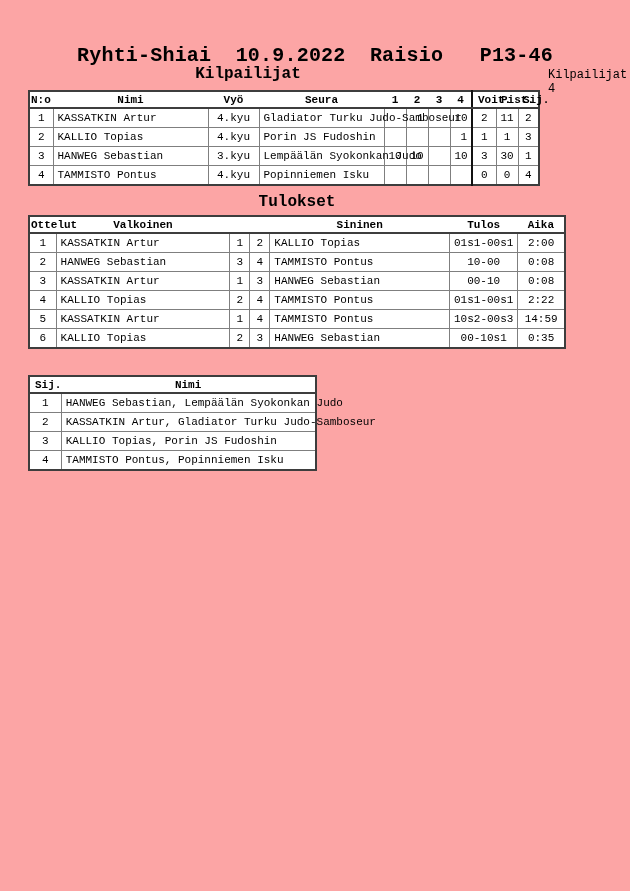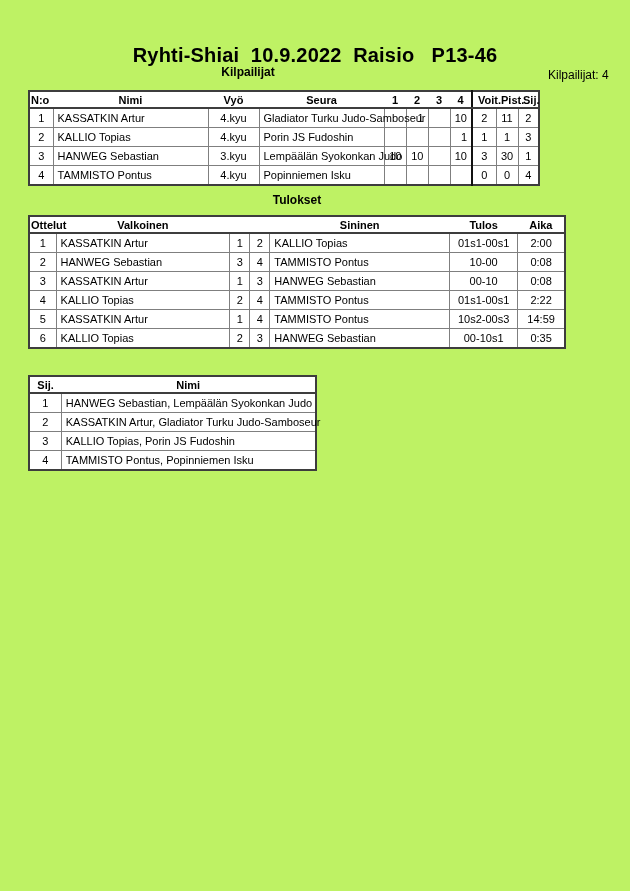--- a/index.html
+++ b/index.html
@@ -1,24 +1,24 @@
 <!DOCTYPE html>
 <html><head>
 <meta charset="utf-8">
 <style>
   html,body{margin:0;padding:0;background:#fff;}
   .page{
-    position:relative;width:630px;height:891px;background:#bef264;
-    font-family:Liberation Sans, sans-serif;color:#000;overflow:hidden;
+    position:relative;width:630px;height:891px;background:#fca5a5;
+    font-family:Liberation Mono, monospace;color:#000;overflow:hidden;
   }
   .doc-title{
     position:absolute;top:44px;left:0;width:630px;text-align:center;
     font-size:20px;font-weight:bold;white-space:pre;letter-spacing:0.2px;
   }
-  .sub-heading{position:absolute;font-size:12px;font-weight:bold;text-align:center;}
+  .sub-heading{position:absolute;font-size:16px;font-weight:bold;text-align:center;}
   .heading-kilpailijat{top:65px;left:0;width:496px;}
   .heading-ottelut{top:193px;left:28px;width:538px;}
   .heading-tulokset{top:352px;left:28px;width:289px;}
   .count-label{position:absolute;top:68px;left:548px;font-size:12px;}
 
   table.grid{
     position:absolute;border-collapse:collapse;table-layout:fixed;
     font-size:11px;background:#fff;border:2px solid #3d3d3d;
   }
   table.grid td{

